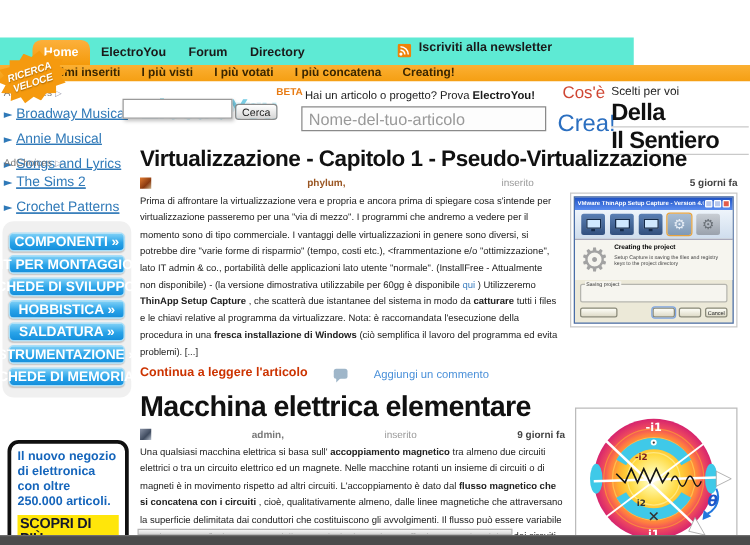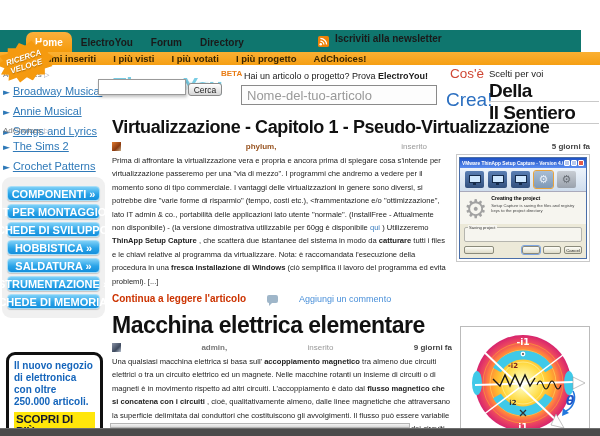--- a/index.html
+++ b/index.html
@@ -2,21 +2,21 @@
 <html><head>
 <meta charset="utf-8">
 <style>
   html,body{margin:0;padding:0;}
   body{font-family:"Liberation Sans",sans-serif;}
   #screen{position:relative;width:600px;height:436px;overflow:hidden;background:#fff;}
   #screen *{box-sizing:border-box;}
   .abs{position:absolute;}
 
   
-  .topnav{position:absolute;top:30px;left:0;width:581px;height:22px;display:flex;align-items:flex-end;padding-left:26px;background:#0f766e;}
+  .topnav{position:absolute;top:30px;left:0;width:507px;height:22px;display:flex;align-items:flex-end;padding-left:26px;background:#5eead4;}
   .tab{font-size:10px;font-weight:bold;color:#1a1a1a;padding:5px 9px 4px;white-space:nowrap;cursor:default;}
   .tab.active{background:linear-gradient(#fcb03c,#f49a0b);color:#fff;border-radius:7px 7px 0 0;}
   .rss-badge{width:11px;height:11px;margin:0 6px 5px 8px;flex:none;}
   .newsletter{font-weight:bold;font-size:10px;color:#1a1a1a;padding-bottom:5px;}
 
   
   .subnav{position:absolute;top:52px;left:0;width:600px;height:13px;background:linear-gradient(#fbb033,#f59f13);display:flex;gap:17px;align-items:center;padding-left:36px;}
   .subnav-link{font-size:9.5px;font-weight:bold;color:#3a2600;white-space:nowrap;}
 
   
@@ -135,23 +135,23 @@
   </div>
 
   <div class="subnav">
 
       <span class="subnav-link">Ultimi inseriti</span>
 
       <span class="subnav-link">I più visti</span>
 
       <span class="subnav-link">I più votati</span>
 
-      <span class="subnav-link">I più progetto</span>
-
-      <span class="subnav-link">AdChoices!</span>
+      <span class="subnav-link">I più concatena</span>
+
+      <span class="subnav-link">Creating!</span>
     </div>
 
   <div class="badge">
     <span>RICERCA</span>
     <span>VELOCE</span>
   </div>
 
   <div class="adchoices" style="top:70px;">
     <span>AdChoices</span>
     <span class="tri">▷</span>

